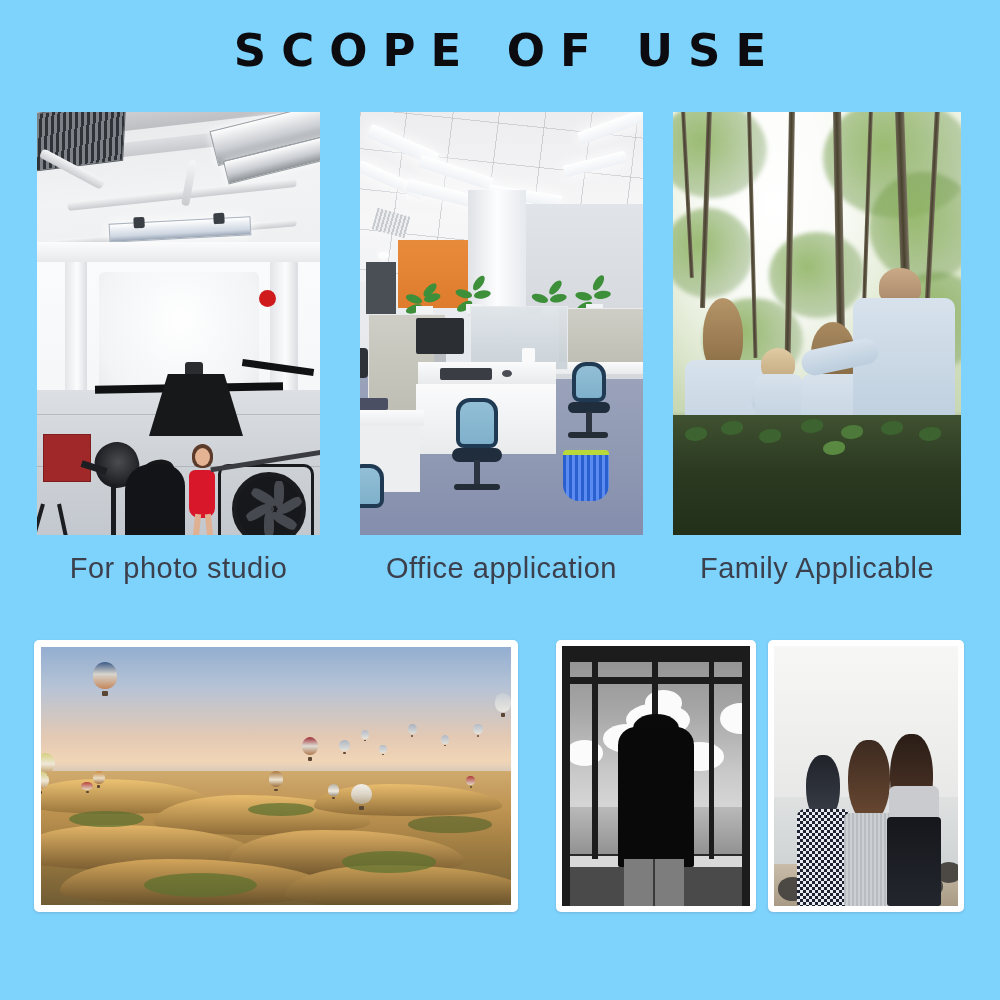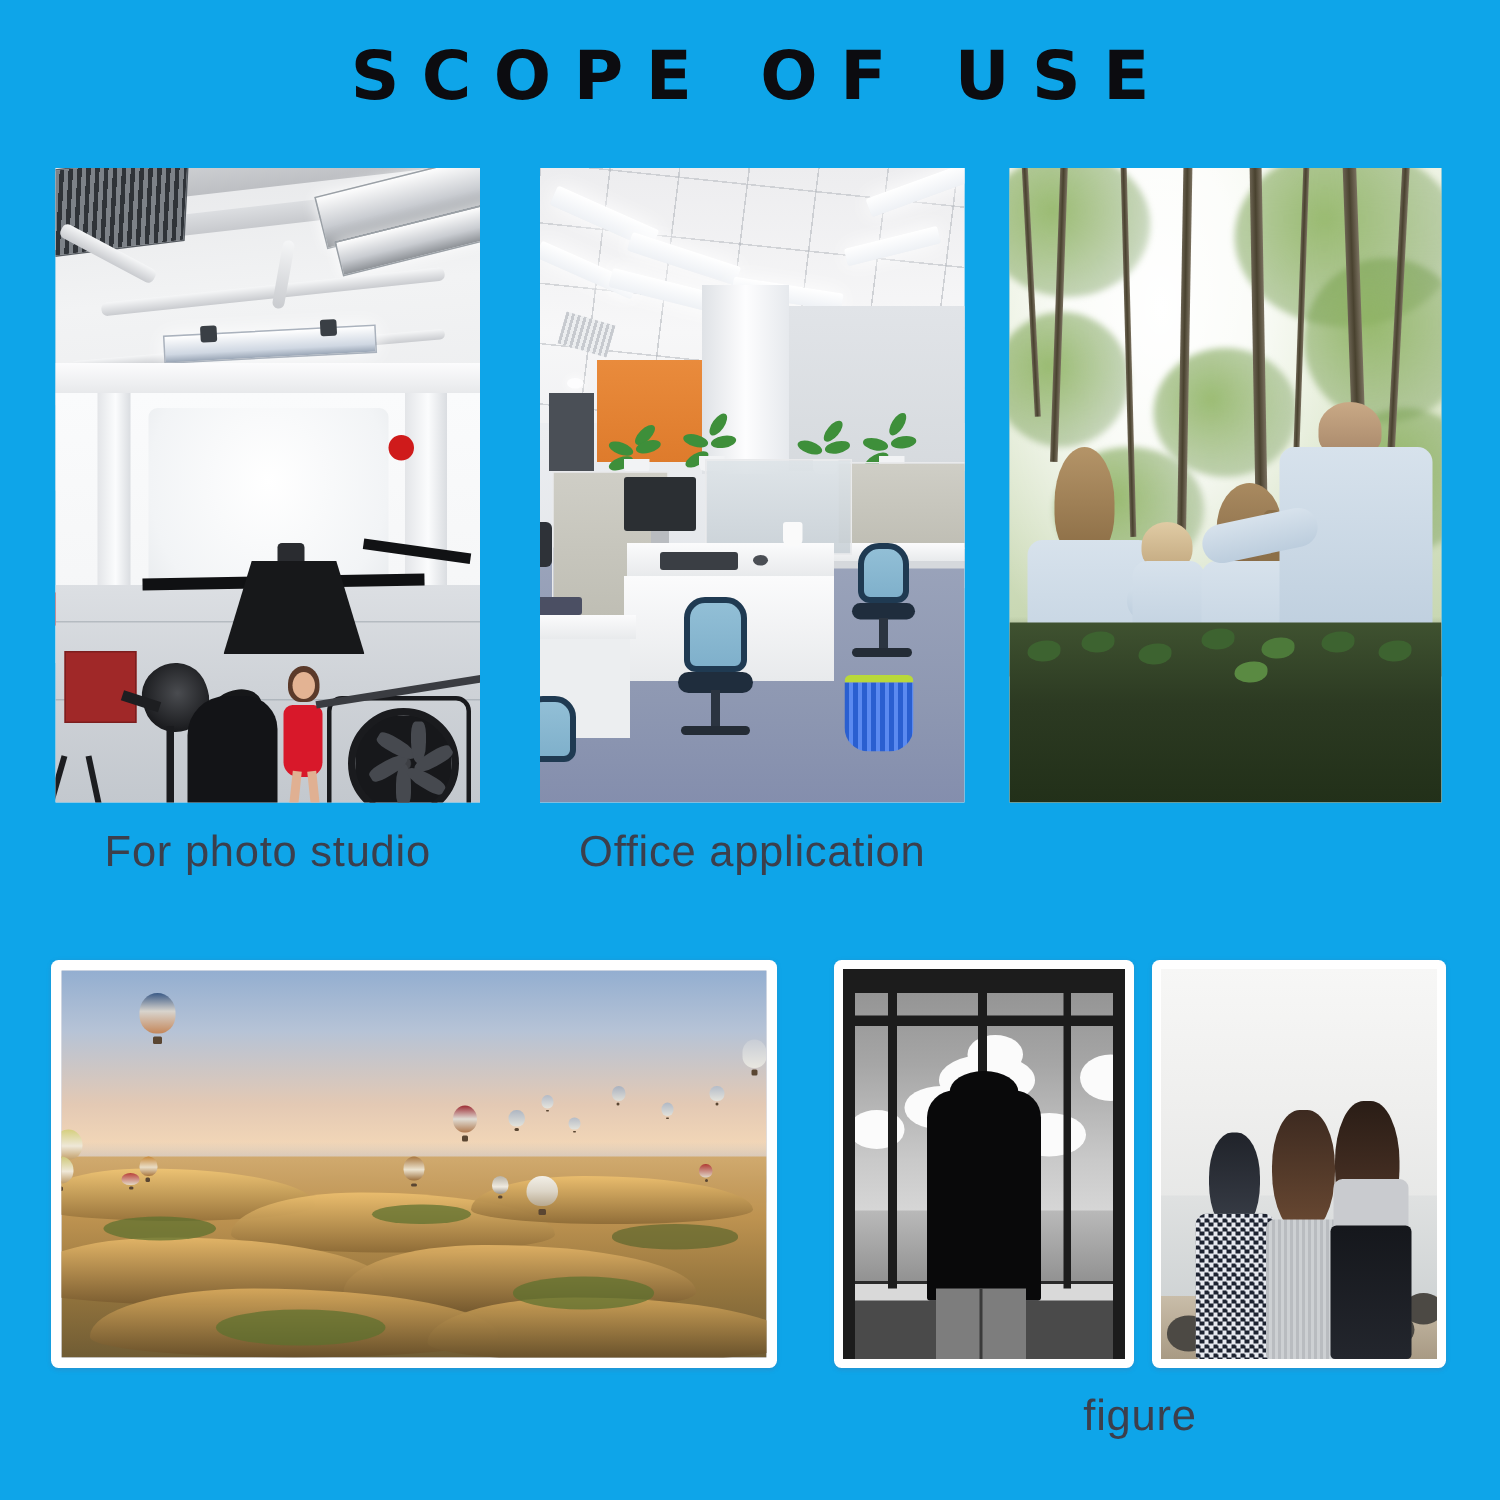--- a/index.html
+++ b/index.html
@@ -10,21 +10,21 @@
     width: 1000px;
     height: 1000px;
     background: #dde5f8;
     font-family: "Liberation Sans", sans-serif;
     overflow: hidden;
     position: relative;
   }
   #page {
     position: absolute;
     inset: 0;
-    background: #0ea5e9;
+    background: #7dd3fc;
   }
 
   
   #title {
     position: absolute;
     left: 0;
     top: 26px;
     width: 1000px;
     text-align: center;
     font-size: 45px;
@@ -546,20 +546,21 @@
     <div class="ivy" style="left:86px;  bottom:92px;"></div>
     <div class="ivy" style="left:128px; bottom:102px;"></div>
     <div class="ivy" style="left:168px; bottom:96px; background:#4d7a3a;"></div>
     <div class="ivy" style="left:208px; bottom:100px;"></div>
     <div class="ivy" style="left:246px; bottom:94px;"></div>
     <div class="ivy" style="left:150px; bottom:80px; background:#5a8a42;"></div>
   </div>
 
   <div id="cap2" class="caption">Office application</div>
   <div id="cap1" class="caption">For photo studio</div>
+  <div id="cap3" class="caption">Family Applicable</div>
 
   <div id="c1" class="framed">
     <div class="inner">
       <div id="lsky"></div>
       <div id="lridge"></div>
       <div id="lhaze"></div>
       <div id="lvalley">
         <div class="ridgefold" style="left:-4%;  top:6%;  width:40%; height:26%; background:linear-gradient(180deg,rgba(238,196,116,.95),rgba(150,114,58,.9));"></div>
         <div class="ridgefold" style="left:24%;  top:18%; width:46%; height:30%;"></div>
         <div class="ridgefold" style="left:58%;  top:10%; width:40%; height:24%;"></div>
@@ -693,15 +694,14 @@
       </div>
 
       <div class="girl" style="left:60%; top:34%; width:32%; height:66%;">
         <div class="ghair" style="left:10%; top:0; width:72%; height:52%; background: linear-gradient(180deg,#2a1d16,#55392a);"></div>
         <div class="gdress" style="position:absolute; left:8%; top:30%; width:84%; height:22%; background:#c9cbcf; border-radius:6px 6px 0 0;"></div>
         <div class="gdress" style="position:absolute; left:4%; top:48%; width:92%; height:52%; background: linear-gradient(180deg,#15171c,#23262d); border-radius:4px 4px 3px 3px;"></div>
       </div>
     </div>
   </div>
 
-  <div id="cap5" class="caption">figure</div>
 
 </div>
 
 </body></html>

